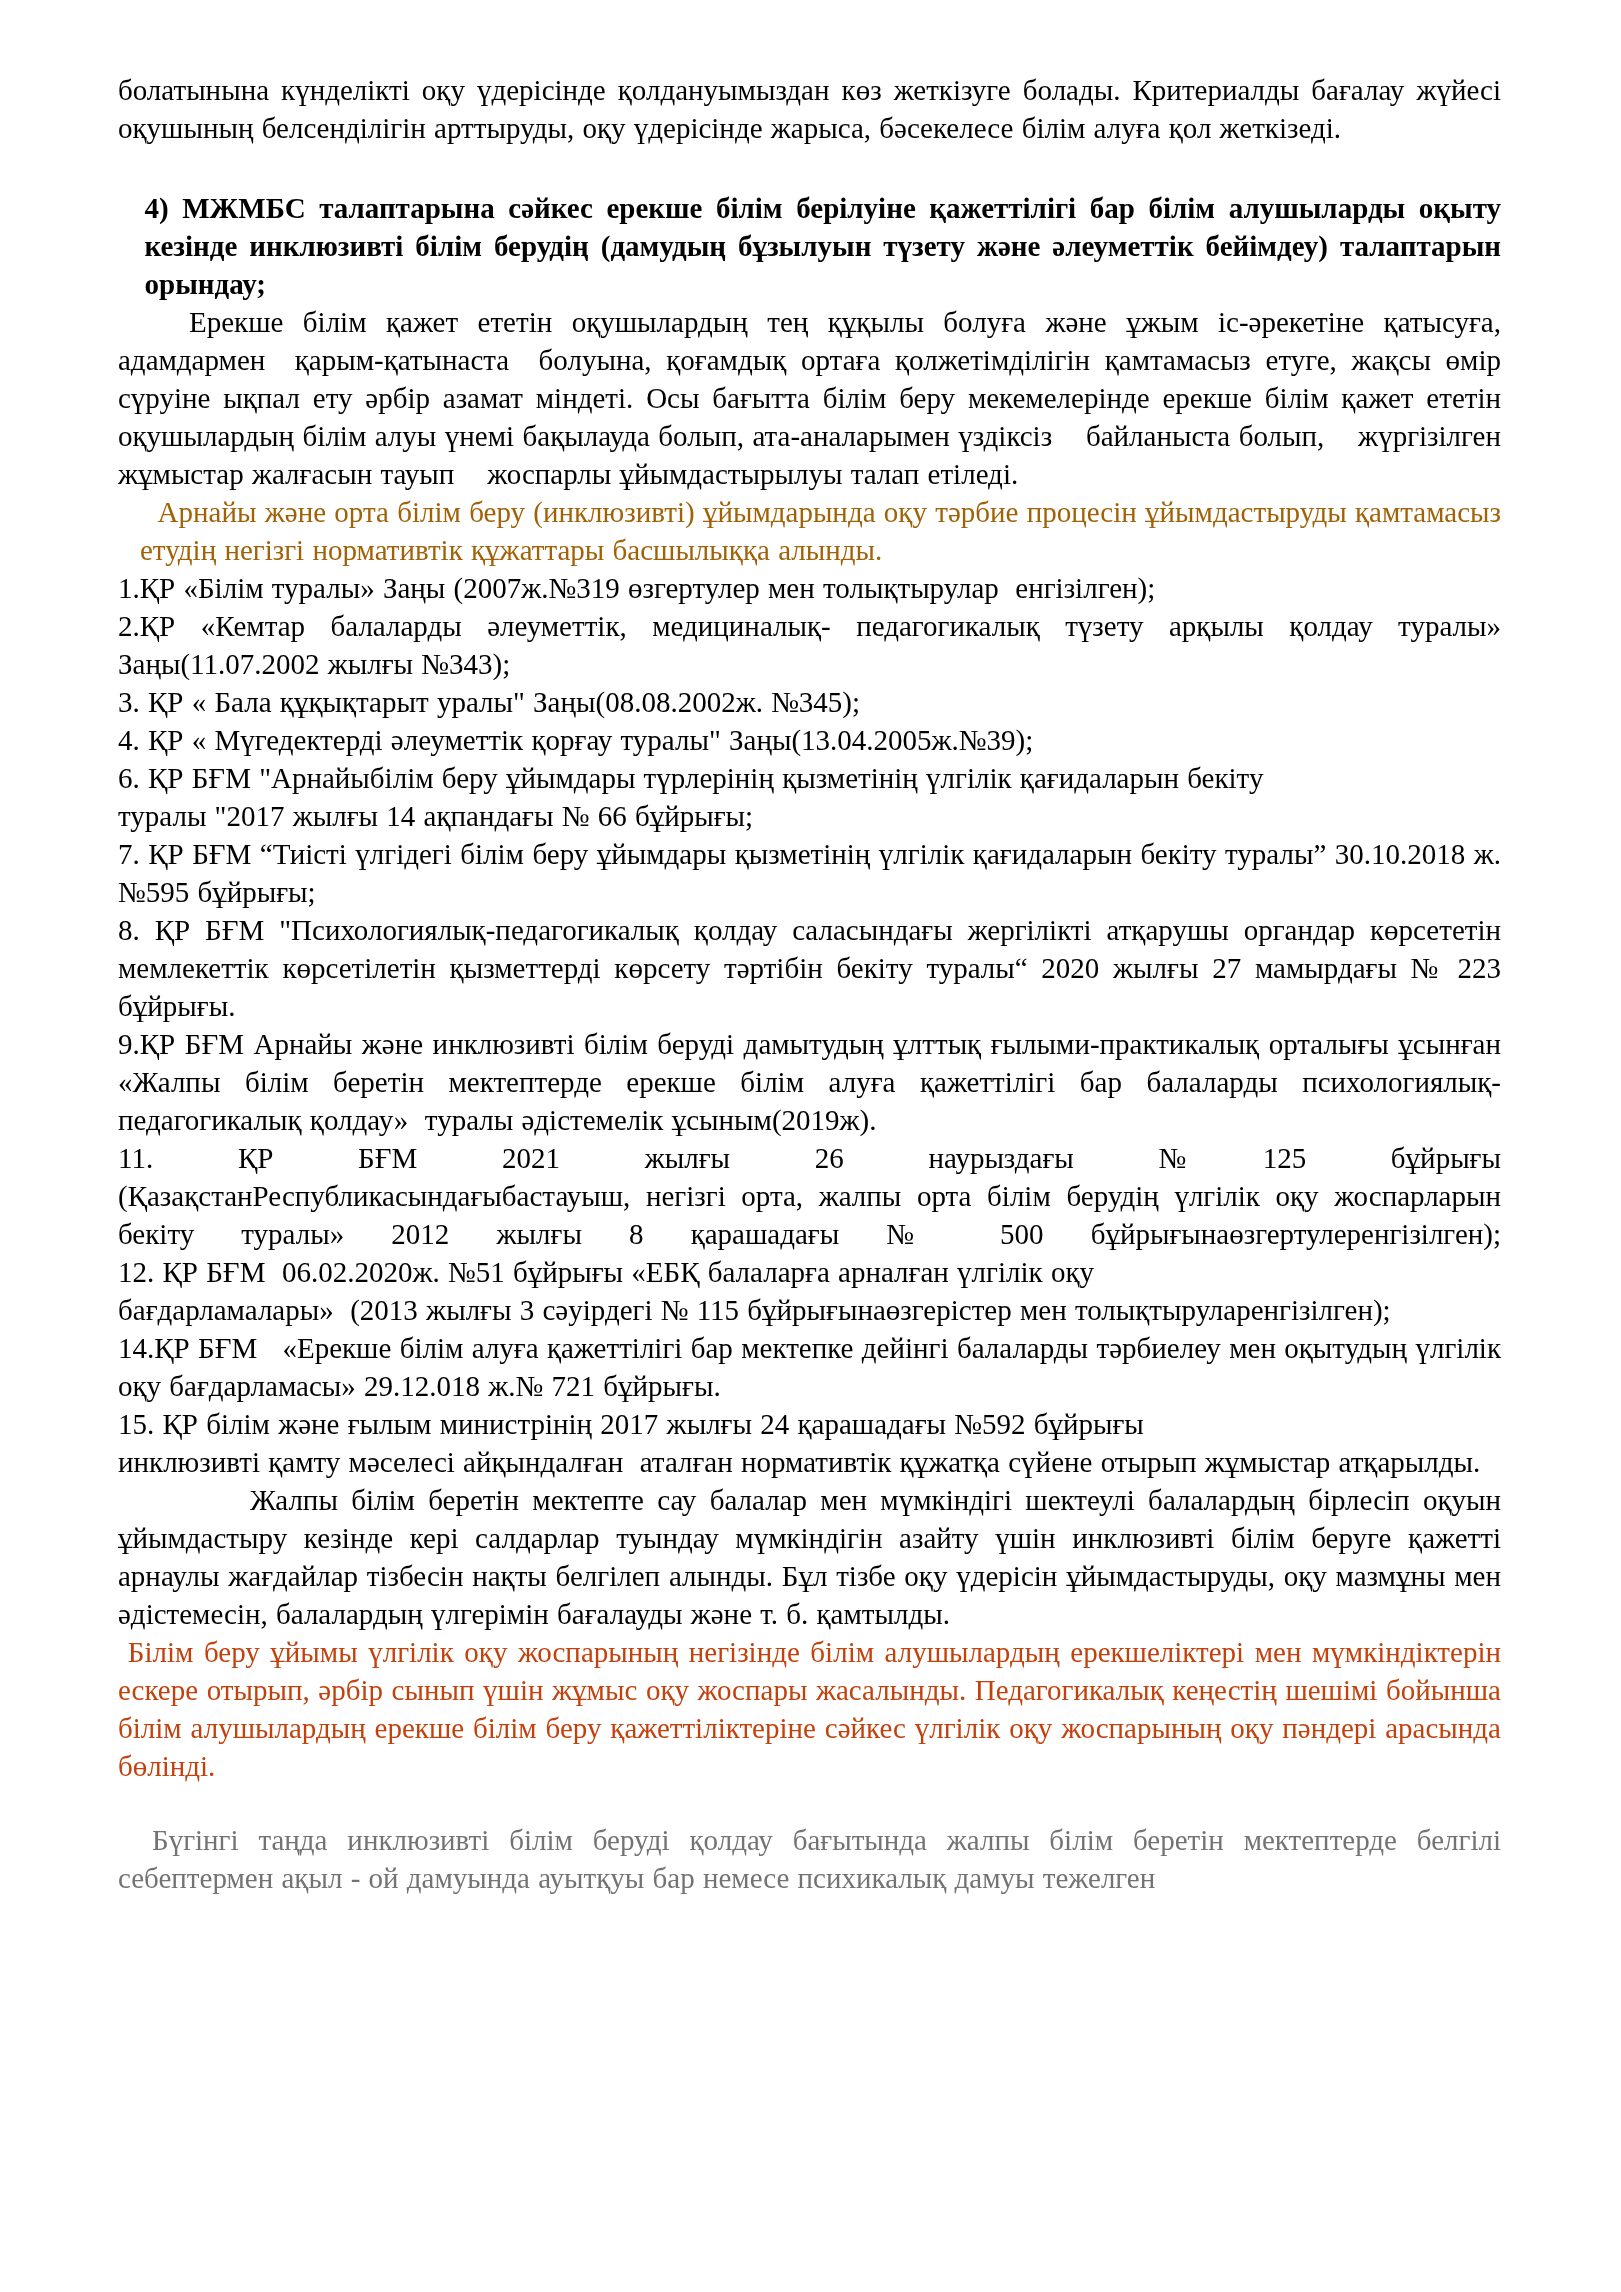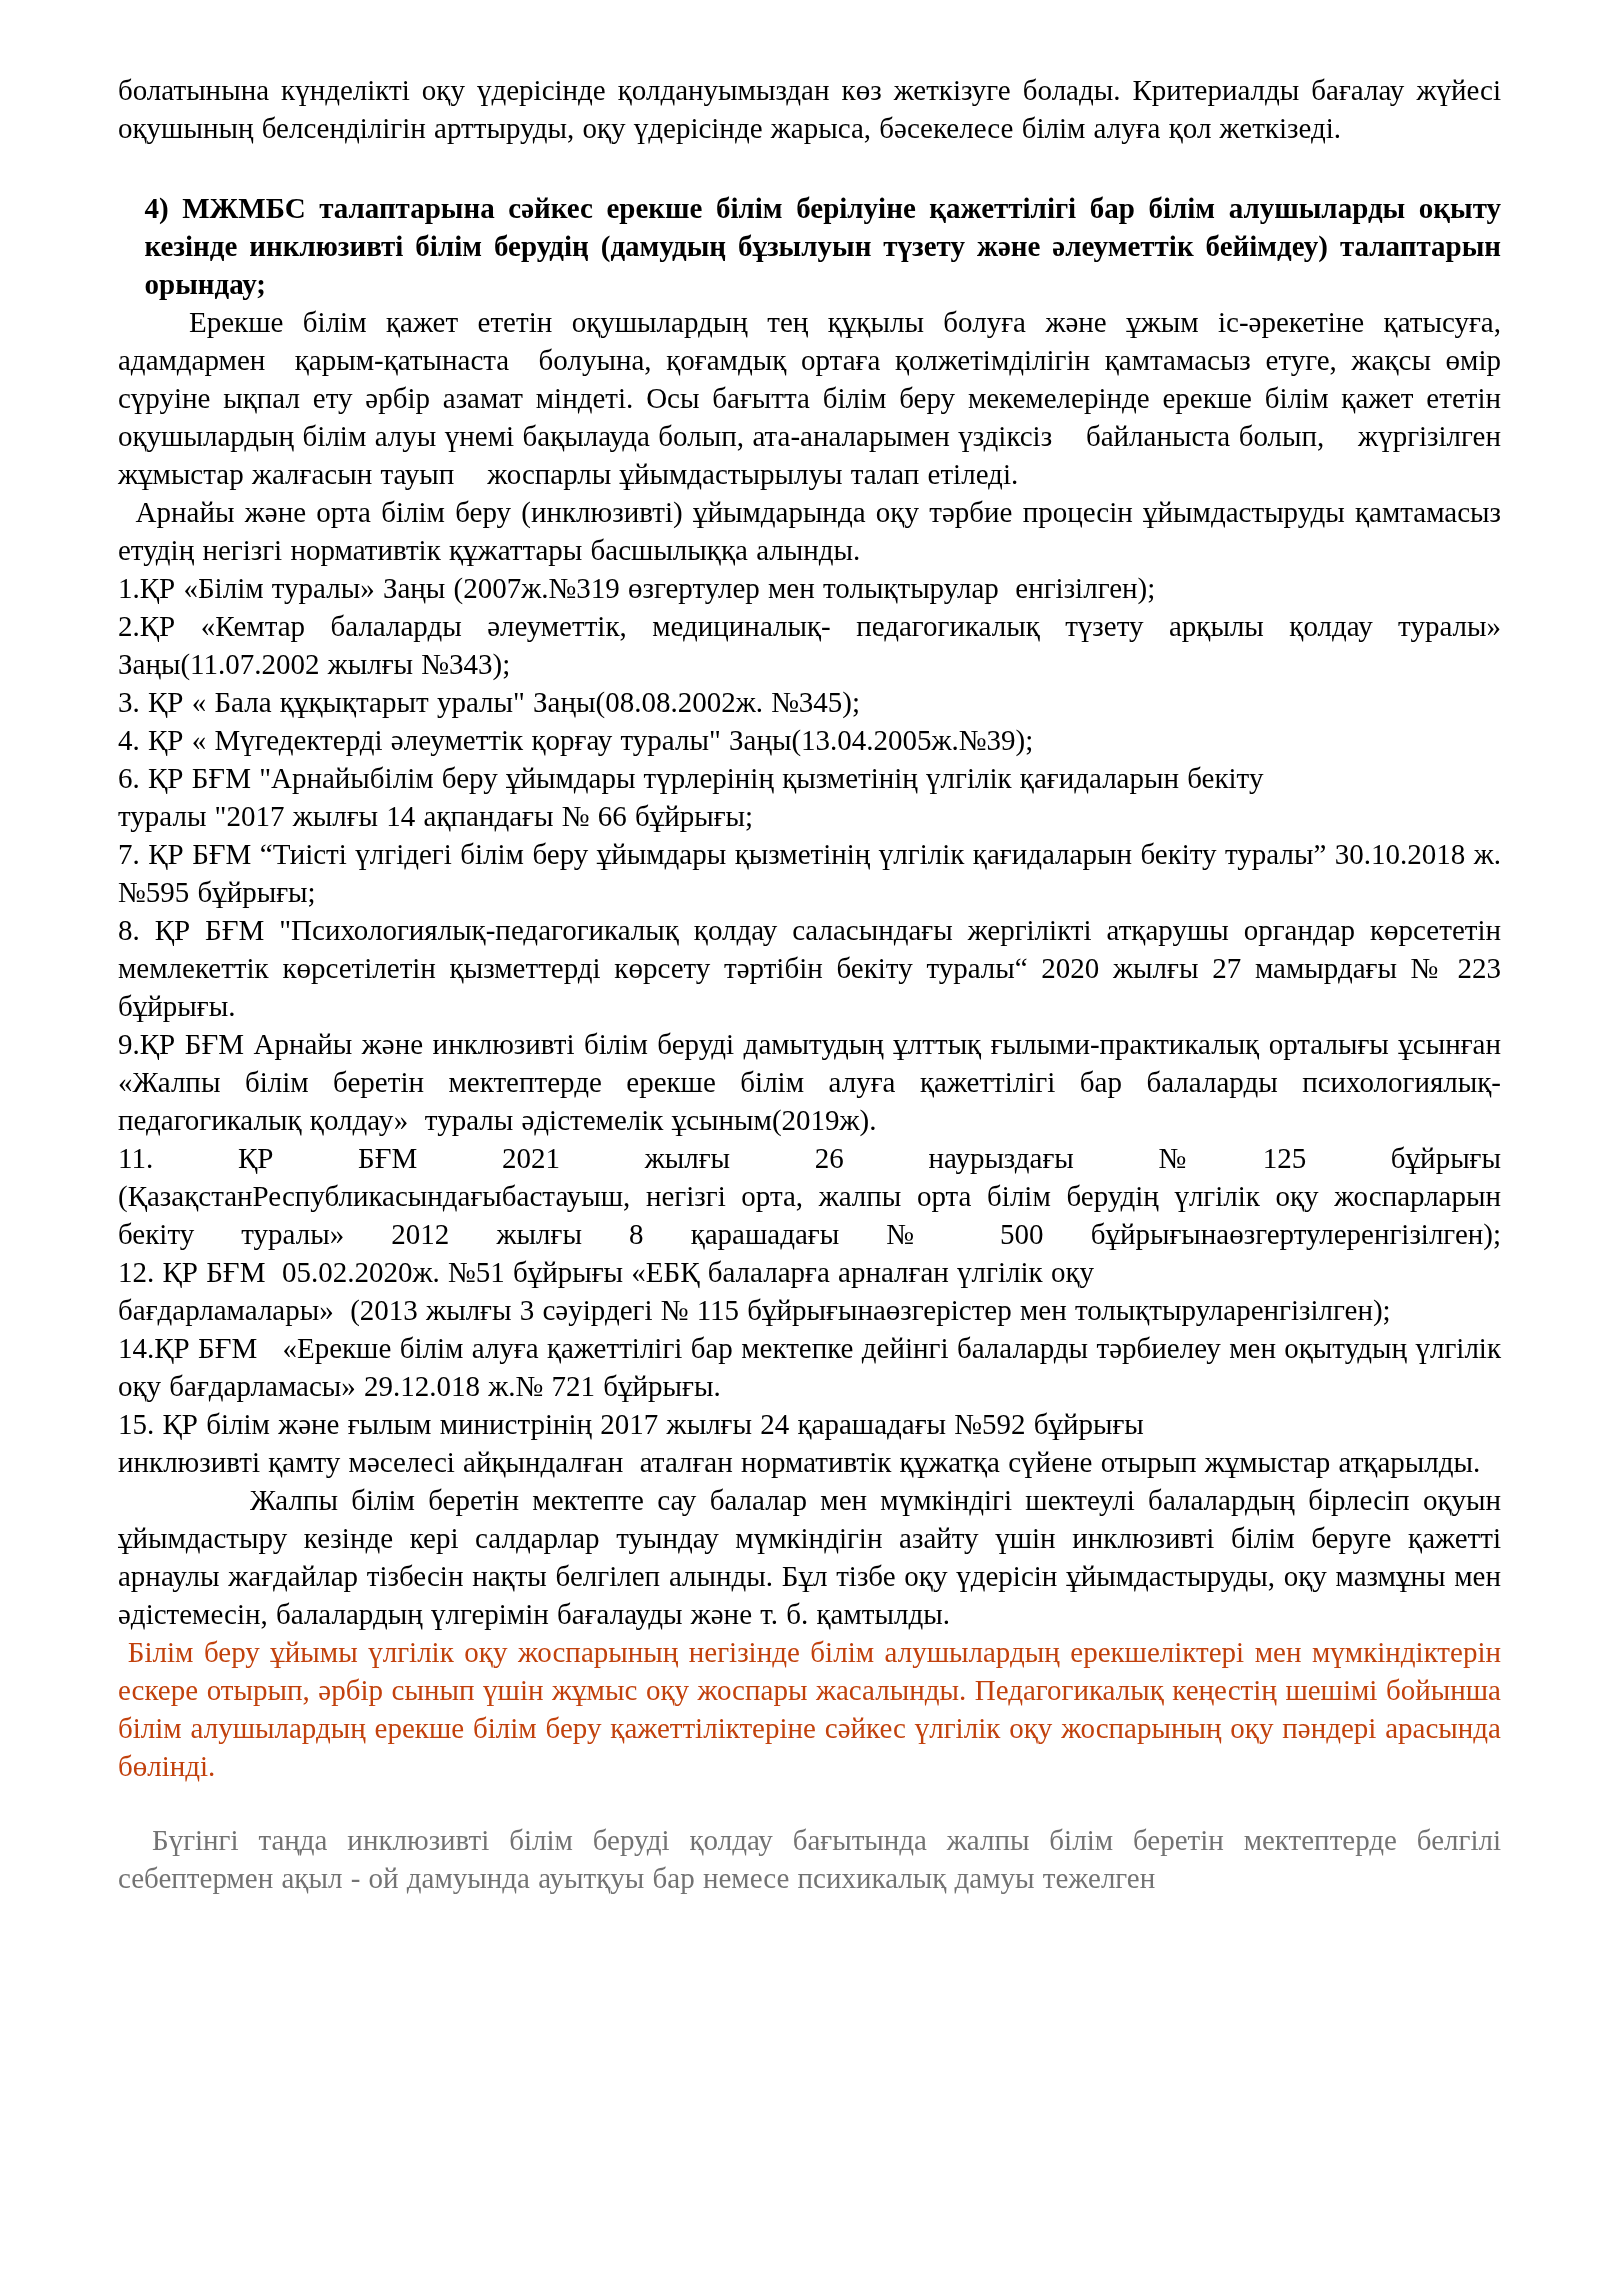--- a/index.html
+++ b/index.html
@@ -38,33 +38,33 @@
   }
 </style>
 </head>
 <body>
 
 <div class="page" style="background: rgb(255, 255, 255);">
   <div class="doc" id="doc">
       <p class="para" style="color: rgb(0, 0, 0);">болатынына күнделікті оқу үдерісінде қолдануымыздан көз жеткізуге болады. Критериалды бағалау жүйесі оқушының белсенділігін арттыруды, оқу үдерісінде жарыса, бәсекелесе білім алуға қол жеткізеді.</p>
       <p class="para heading" style="margin-left: 26.5px; margin-top: 42px; color: rgb(0, 0, 0);">4) МЖМБС талаптарына сәйкес ерекше білім берілуіне қажеттілігі бар білім алушыларды оқыту кезінде инклюзивті білім берудің (дамудың бұзылуын түзету және әлеуметтік бейімдеу) талаптарын орындау;</p>
       <p class="para" style="text-indent: 71px; color: rgb(0, 0, 0);">Ерекше білім қажет ететін оқушылардың тең құқылы болуға және ұжым іс-әрекетіне қатысуға, адамдармен  қарым-қатынаста  болуына, қоғамдық ортаға қолжетімділігін қамтамасыз етуге, жақсы өмір сүруіне ықпал ету әрбір азамат міндеті. Осы бағытта білім беру мекемелерінде ерекше білім қажет ететін оқушылардың білім алуы үнемі бақылауда болып, ата-аналарымен үздіксіз    байланыста болып,    жүргізілген жұмыстар жалғасын тауып    жоспарлы ұйымдастырылуы талап етіледі.</p>
-      <p class="para" style="text-indent: 17.6px; color: #000000;">Арнайы және орта білім беру (инклюзивті) ұйымдарында оқу тәрбие процесін ұйымдастыруды қамтамасыз етудің негізгі нормативтік құжаттары басшылыққа алынды.</p>
+      <p class="para" style="text-indent: 17.6px; color: #a16207; margin-left: 22px;">Арнайы және орта білім беру (инклюзивті) ұйымдарында оқу тәрбие процесін ұйымдастыруды қамтамасыз етудің негізгі нормативтік құжаттары басшылыққа алынды.</p>
       <p class="para" style="color: rgb(0, 0, 0);">1.ҚР «Білім туралы» Заңы (2007ж.№319 өзгертулер мен толықтырулар  енгізілген);</p>
       <p class="para" style="color: rgb(0, 0, 0);">2.ҚР «Кемтар балаларды әлеуметтік, медициналық- педагогикалық түзету арқылы қолдау туралы» Заңы(11.07.2002 жылғы №343);</p>
       <p class="para" style="color: rgb(0, 0, 0);">3. ҚР « Бала құқықтарыт уралы" Заңы(08.08.2002ж. №345);</p>
       <p class="para" style="color: rgb(0, 0, 0);">4. ҚР « Мүгедектерді әлеуметтік қорғау туралы" Заңы(13.04.2005ж.№39);</p>
       <p class="para" style="color: rgb(0, 0, 0);">6. ҚР БҒМ "Арнайыбілім беру ұйымдары түрлерінің қызметінің үлгілік қағидаларын бекіту
 туралы "2017 жылғы 14 ақпандағы № 66 бұйрығы;</p>
       <p class="para" style="color: rgb(0, 0, 0);">7. ҚР БҒМ “Тиісті үлгідегі білім беру ұйымдары қызметінің үлгілік қағидаларын бекіту туралы” 30.10.2018 ж. №595 бұйрығы;</p>
       <p class="para" style="color: rgb(0, 0, 0);">8. ҚР БҒМ "Психологиялық-педагогикалық қолдау саласындағы жергілікті атқарушы органдар көрсететін мемлекеттік көрсетілетін қызметтерді көрсету тәртібін бекіту туралы“ 2020 жылғы 27 мамырдағы № 223 бұйрығы.</p>
       <p class="para" style="color: rgb(0, 0, 0);">9.ҚР БҒМ Арнайы және инклюзивті білім беруді дамытудың ұлттық ғылыми-практикалық орталығы ұсынған «Жалпы білім беретін мектептерде ерекше білім алуға қажеттілігі бар балаларды психологиялық-педагогикалық қолдау»  туралы әдістемелік ұсыным(2019ж).</p>
       <p class="para align-last-justify" style="color: rgb(0, 0, 0);">11. ҚР БҒМ 2021 жылғы 26 наурыздағы №125 бұйрығы
 (ҚазақстанРеспубликасындағыбастауыш, негізгі орта, жалпы орта білім берудің үлгілік оқу жоспарларын бекіту туралы» 2012 жылғы 8 қарашадағы № 500 бұйрығынаөзгертулеренгізілген);</p>
-      <p class="para" style="color: rgb(0, 0, 0);">12. ҚР БҒМ  05.02.2020ж. №51 бұйрығы «ЕБҚ балаларға арналған үлгілік оқу
+      <p class="para" style="color: rgb(0, 0, 0);">12. ҚР БҒМ  06.02.2020ж. №51 бұйрығы «ЕБҚ балаларға арналған үлгілік оқу
 бағдарламалары»  (2013 жылғы 3 сәуірдегі № 115 бұйрығынаөзгерістер мен толықтыруларенгізілген);</p>
       <p class="para" style="color: rgb(0, 0, 0);">14.ҚР БҒМ   «Ерекше білім алуға қажеттілігі бар мектепке дейінгі балаларды тәрбиелеу мен оқытудың үлгілік оқу бағдарламасы» 29.12.018 ж.№ 721 бұйрығы.</p>
       <p class="para" style="color: rgb(0, 0, 0);">15. ҚР білім және ғылым министрінің 2017 жылғы 24 қарашадағы №592 бұйрығы
 инклюзивті қамту мәселесі айқындалған  аталған нормативтік құжатқа сүйене отырып жұмыстар атқарылды.</p>
       <p class="para" style="text-indent: 132px; color: rgb(0, 0, 0);">Жалпы білім беретін мектепте сау балалар мен мүмкіндігі шектеулі балалардың бірлесіп оқуын ұйымдастыру кезінде кері салдарлар туындау мүмкіндігін азайту үшін инклюзивті білім беруге қажетті арнаулы жағдайлар тізбесін нақты белгілеп алынды. Бұл тізбе оқу үдерісін ұйымдастыруды, оқу мазмұны мен әдістемесін, балалардың үлгерімін бағалауды және т. б. қамтылды.</p>
       <p class="para" style="text-indent: 9.8px; color: #c2410c;">Білім беру ұйымы үлгілік оқу жоспарының негізінде білім алушылардың ерекшеліктері мен мүмкіндіктерін ескере отырып, әрбір сынып үшін жұмыс оқу жоспары жасалынды. Педагогикалық кеңестің шешімі бойынша білім алушылардың ерекше білім беру қажеттіліктеріне сәйкес үлгілік оқу жоспарының оқу пәндері арасында бөлінді.</p>
       <p class="para" style="text-indent: 34px; color: #737373; margin-top: 36px;">Бүгінгі таңда инклюзивті білім беруді қолдау бағытында жалпы білім беретін мектептерде белгілі себептермен ақыл - ой дамуында ауытқуы бар немесе психикалық дамуы тежелген</p>
     </div>
 </div>
 

